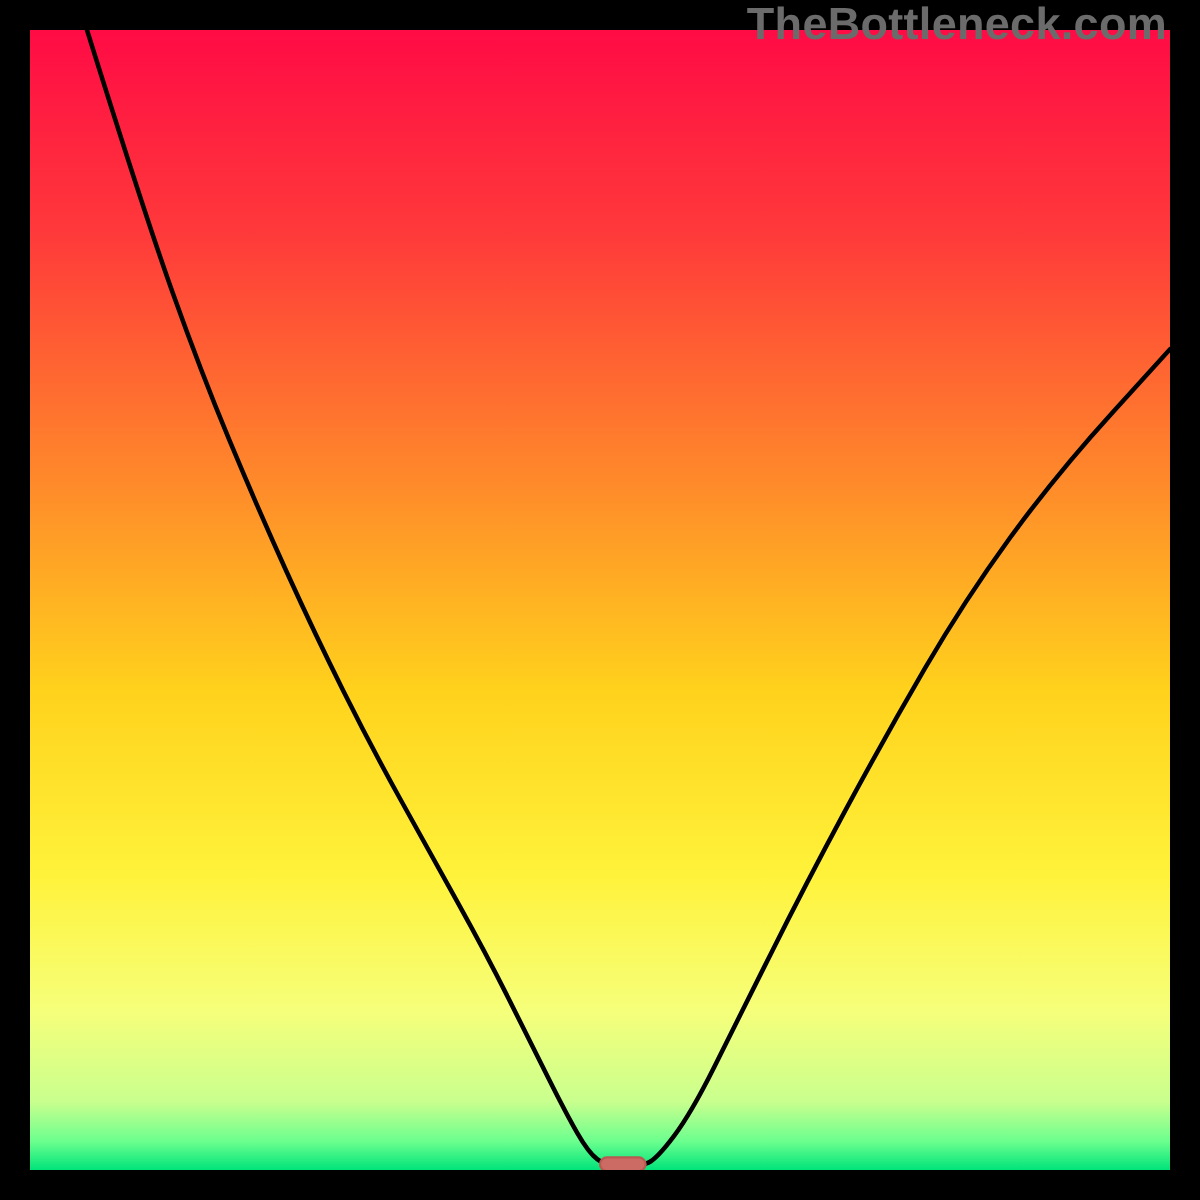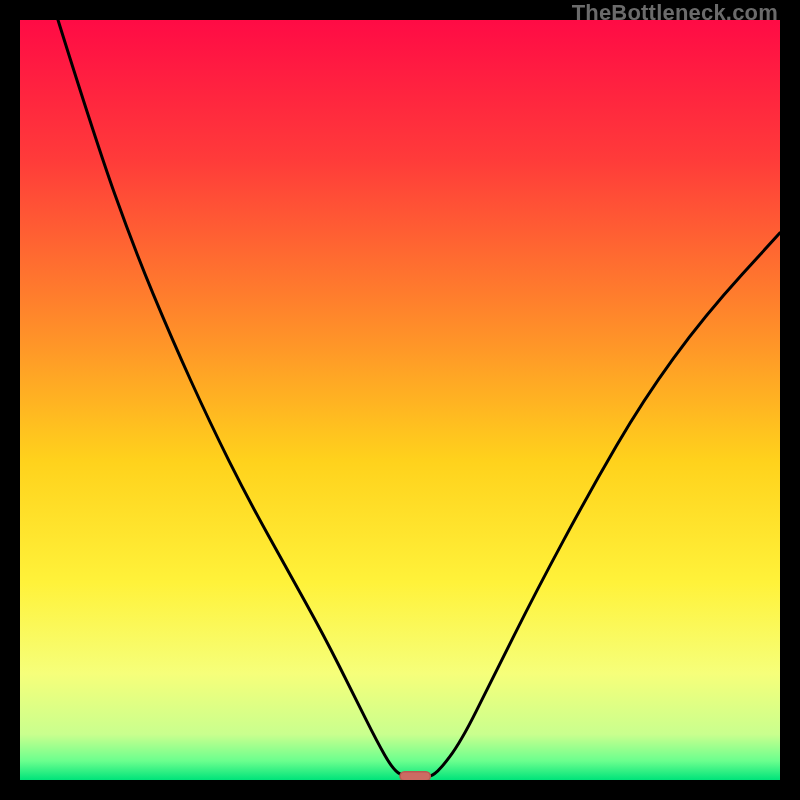--- a/index.html
+++ b/index.html
@@ -24,21 +24,21 @@
     top: 20px;
     width: 760px;
     height: 760px;
     overflow: hidden;
   }
   .watermark {
     position: absolute;
     top: 0px;
     right: 22px;
     font-family: Arial, Helvetica, sans-serif;
-    font-size: 22px;
+    font-size: 30px;
     font-weight: 600;
     color: #6b6b6b;
     letter-spacing: 0.2px;
     user-select: none;
   }
   svg { display: block; }
 </style>
 </head>
 <body>
 

